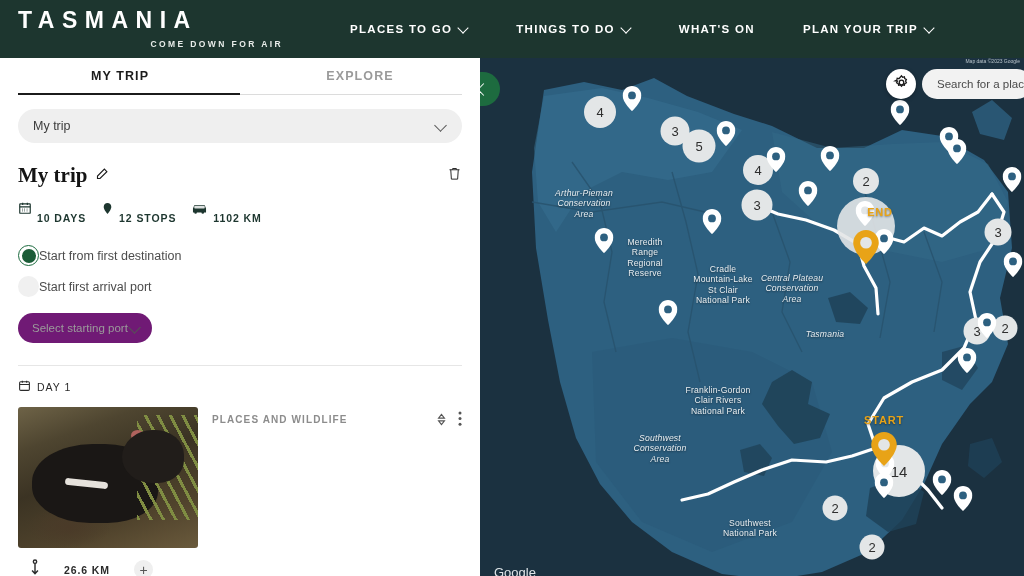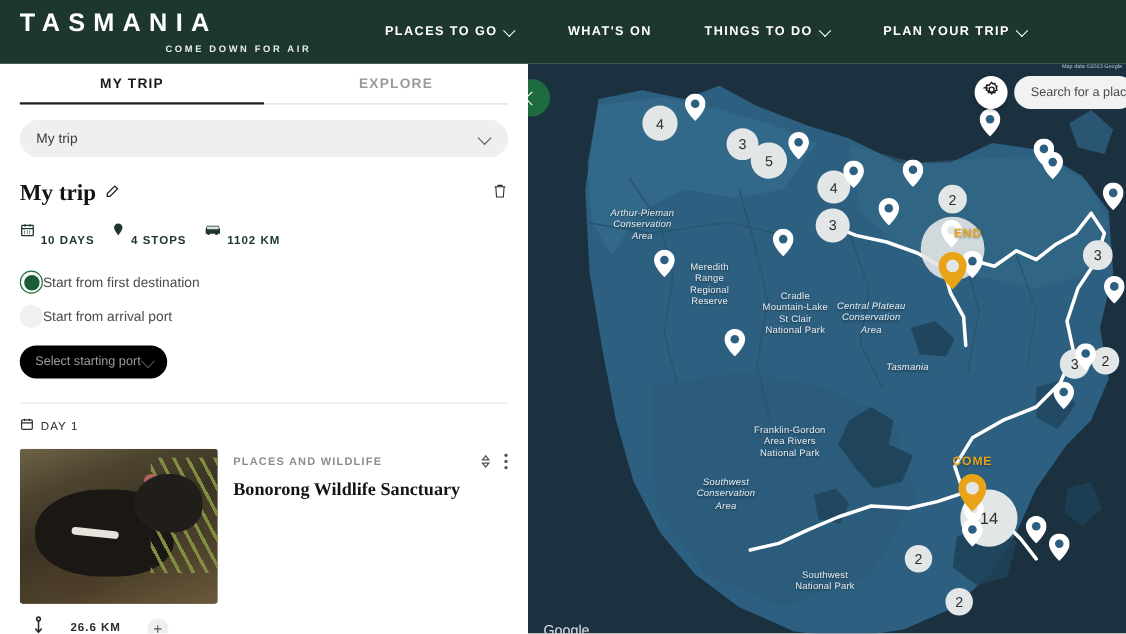--- a/index.html
+++ b/index.html
@@ -86,21 +86,21 @@
   .radiorow { display: flex; align-items: center; height: 31px; cursor: pointer; }
   .radio-outer {
     width: 21px; height: 21px; border-radius: 50%; background: #f0f0f0;
     display: flex; align-items: center; justify-content: center; flex: none;
   }
   .radio-outer.on { background: #fff; border: 1.5px solid #1d6b3f; }
   .radio-dot { width: 14px; height: 14px; border-radius: 50%; background: #1b5c37; }
   .radiolabel { font-size: 12.5px; color: #4c4c4c; }
 
   .portselect {
-    margin: 11px 18px 0 18px; height: 30px; width: 134px; background: #000000;
+    margin: 11px 18px 0 18px; height: 30px; width: 134px; background: #701a75;
     border-radius: 16px; display: flex; align-items: center; justify-content: space-between;
     padding: 0 11px 0 14px; font-size: 11.5px; color: #9b9b9b; cursor: pointer;
   }
 
   .divider { height: 1px; background: #e6e6e6; margin: 22px 18px 0 18px; }
 
   .dayrow { display: flex; align-items: center; gap: 6px; padding: 12px 18px 0 18px; }
   .daylabel { font-size: 10.5px; font-weight: 400; letter-spacing: 1px; color: #2b2b2b; }
 
   .card { display: flex; padding: 11px 18px 0 18px; gap: 14px; }
@@ -212,25 +212,25 @@
     <div class="brand">
       <div class="brand-name">TASMANIA</div>
       <div class="brand-tag">COME DOWN FOR AIR</div>
     </div>
     <div class="navlinks">
       <div class="navitem">
         <span>PLACES TO GO</span>
         <span class="caret"></span>
       </div>
       <div class="navitem">
-        <span>WHAT'S ON</span>
-      </div>
-      <div class="navitem">
         <span>THINGS TO DO</span>
         <span class="caret"></span>
+      </div>
+      <div class="navitem">
+        <span>WHAT'S ON</span>
       </div>
       <div class="navitem">
         <span>PLAN YOUR TRIP</span>
         <span class="caret"></span>
       </div>
     </div>
   </div>
 
   <div class="sidebar">
 
@@ -271,21 +271,21 @@
           </svg>
         </span>
         <span class="metatext">10 DAYS</span>
       </div>
       <div class="metaitem">
         <span>
           <svg width="13" height="15" viewBox="0 0 24 24" fill="#1d362f">
             <path d="M12 2C8 2 5 5 5 9c0 5 7 13 7 13s7-8 7-13c0-4-3-7-7-7z"></path>
           </svg>
         </span>
-        <span class="metatext">4 STOPS</span>
+        <span class="metatext">12 STOPS</span>
       </div>
       <div class="metaitem">
         <span>
           <svg width="17" height="13" viewBox="0 0 26 18" fill="#1d362f">
             <path d="M3 9l2-5h16l2 5v6h-3a2 2 0 1 1-4 0H9a2 2 0 1 1-4 0H3V9z"></path>
             <rect x="5" y="5" width="16" height="4" fill="#fff" opacity="0.85" rx="1"></rect>
           </svg>
         </span>
         <span class="metatext">1102 KM</span>
       </div>
@@ -293,21 +293,21 @@
 
     <div class="radios">
       <div class="radiorow">
         <span class="radio-outer on">
           <span class="radio-dot"></span>
         </span>
         <span class="radiolabel">Start from first destination</span>
       </div>
       <div class="radiorow">
         <span class="radio-outer"></span>
-        <span class="radiolabel">Start from arrival port</span>
+        <span class="radiolabel">Start first arrival port</span>
       </div>
     </div>
 
     <div class="portselect">
       <span>Select starting port</span>
       <span class="chev-down"></span>
     </div>
 
     <div class="divider"></div>
 
@@ -325,21 +325,20 @@
       <div class="cardimg">
         <div class="devil">
           <span class="grass"></span>
           <span class="ear"></span>
           <span class="eye"></span>
           <span class="stripe"></span>
         </div>
       </div>
       <div class="cardbody">
         <div class="cat">PLACES AND WILDLIFE</div>
-        <div class="cardtitle">Bonorong Wildlife Sanctuary</div>
         <div class="cardactions">
           <span>
             <svg width="11" height="13" viewBox="0 0 14 18" fill="none" stroke="#555" stroke-width="1.6">
               <path d="M7 2L3 7h8L7 2zM7 16l-4-5h8l-4 5z"></path>
             </svg>
           </span>
           <span>
             <svg width="4" height="15" viewBox="0 0 4 16" fill="#555">
               <circle cx="2" cy="2" r="1.6"></circle>
                 <circle cx="2" cy="8" r="1.6"></circle>
@@ -419,21 +418,21 @@
 Reserve</div>
     <div class="maplabel" style="left:243px; top:227px; transform:translate(-50%,-50%);">Cradle
 Mountain-Lake
 St Clair
 National Park</div>
     <div class="maplabel italic" style="left:312px; top:231px; transform:translate(-50%,-50%);">Central Plateau
 Conservation
 Area</div>
     <div class="maplabel italic" style="left:345px; top:276px; transform:translate(-50%,-50%);">Tasmania</div>
     <div class="maplabel" style="left:238px; top:343px; transform:translate(-50%,-50%);">Franklin-Gordon
-Area Rivers
+Clair Rivers
 National Park</div>
     <div class="maplabel italic" style="left:180px; top:391px; transform:translate(-50%,-50%);">Southwest
 Conservation
 Area</div>
     <div class="maplabel" style="left:270px; top:470px; transform:translate(-50%,-50%);">Southwest
 National Park</div>
 
     <div class="cluster" style="left:120px; top:54px; width:32px; height:32px;">
         <span>4</span>
       </div>
@@ -559,21 +558,21 @@
         </svg></div>
 
     <div class="endlabel" style="left:386px; top:160px;padding-left:28px;">END</div>
     <div class="pin" style="left:386px; top:210px; z-index:28;">
       <svg width="26" height="34" viewBox="0 0 24 32">
           <path d="M12 0C5.4 0 0 5.4 0 12c0 9 12 20 12 20s12-11 12-20C24 5.4 18.6 0 12 0z" fill="#e8a317"></path>
           <circle cx="12" cy="12" r="5.5" fill="#e3e6e7"></circle>
         </svg>
     </div>
 
-    <div class="startlabel" style="left:404px; top:368px;">COME</div>
+    <div class="startlabel" style="left:404px; top:368px;">START</div>
     <div class="pin" style="left:404px; top:412px; z-index:28;">
       <svg width="26" height="34" viewBox="0 0 24 32">
           <path d="M12 0C5.4 0 0 5.4 0 12c0 9 12 20 12 20s12-11 12-20C24 5.4 18.6 0 12 0z" fill="#e8a317"></path>
           <circle cx="12" cy="12" r="5.5" fill="#e3e6e7"></circle>
         </svg>
     </div>
 
     <div class="backbtn">
       <span class="chev-left"></span>
     </div>

